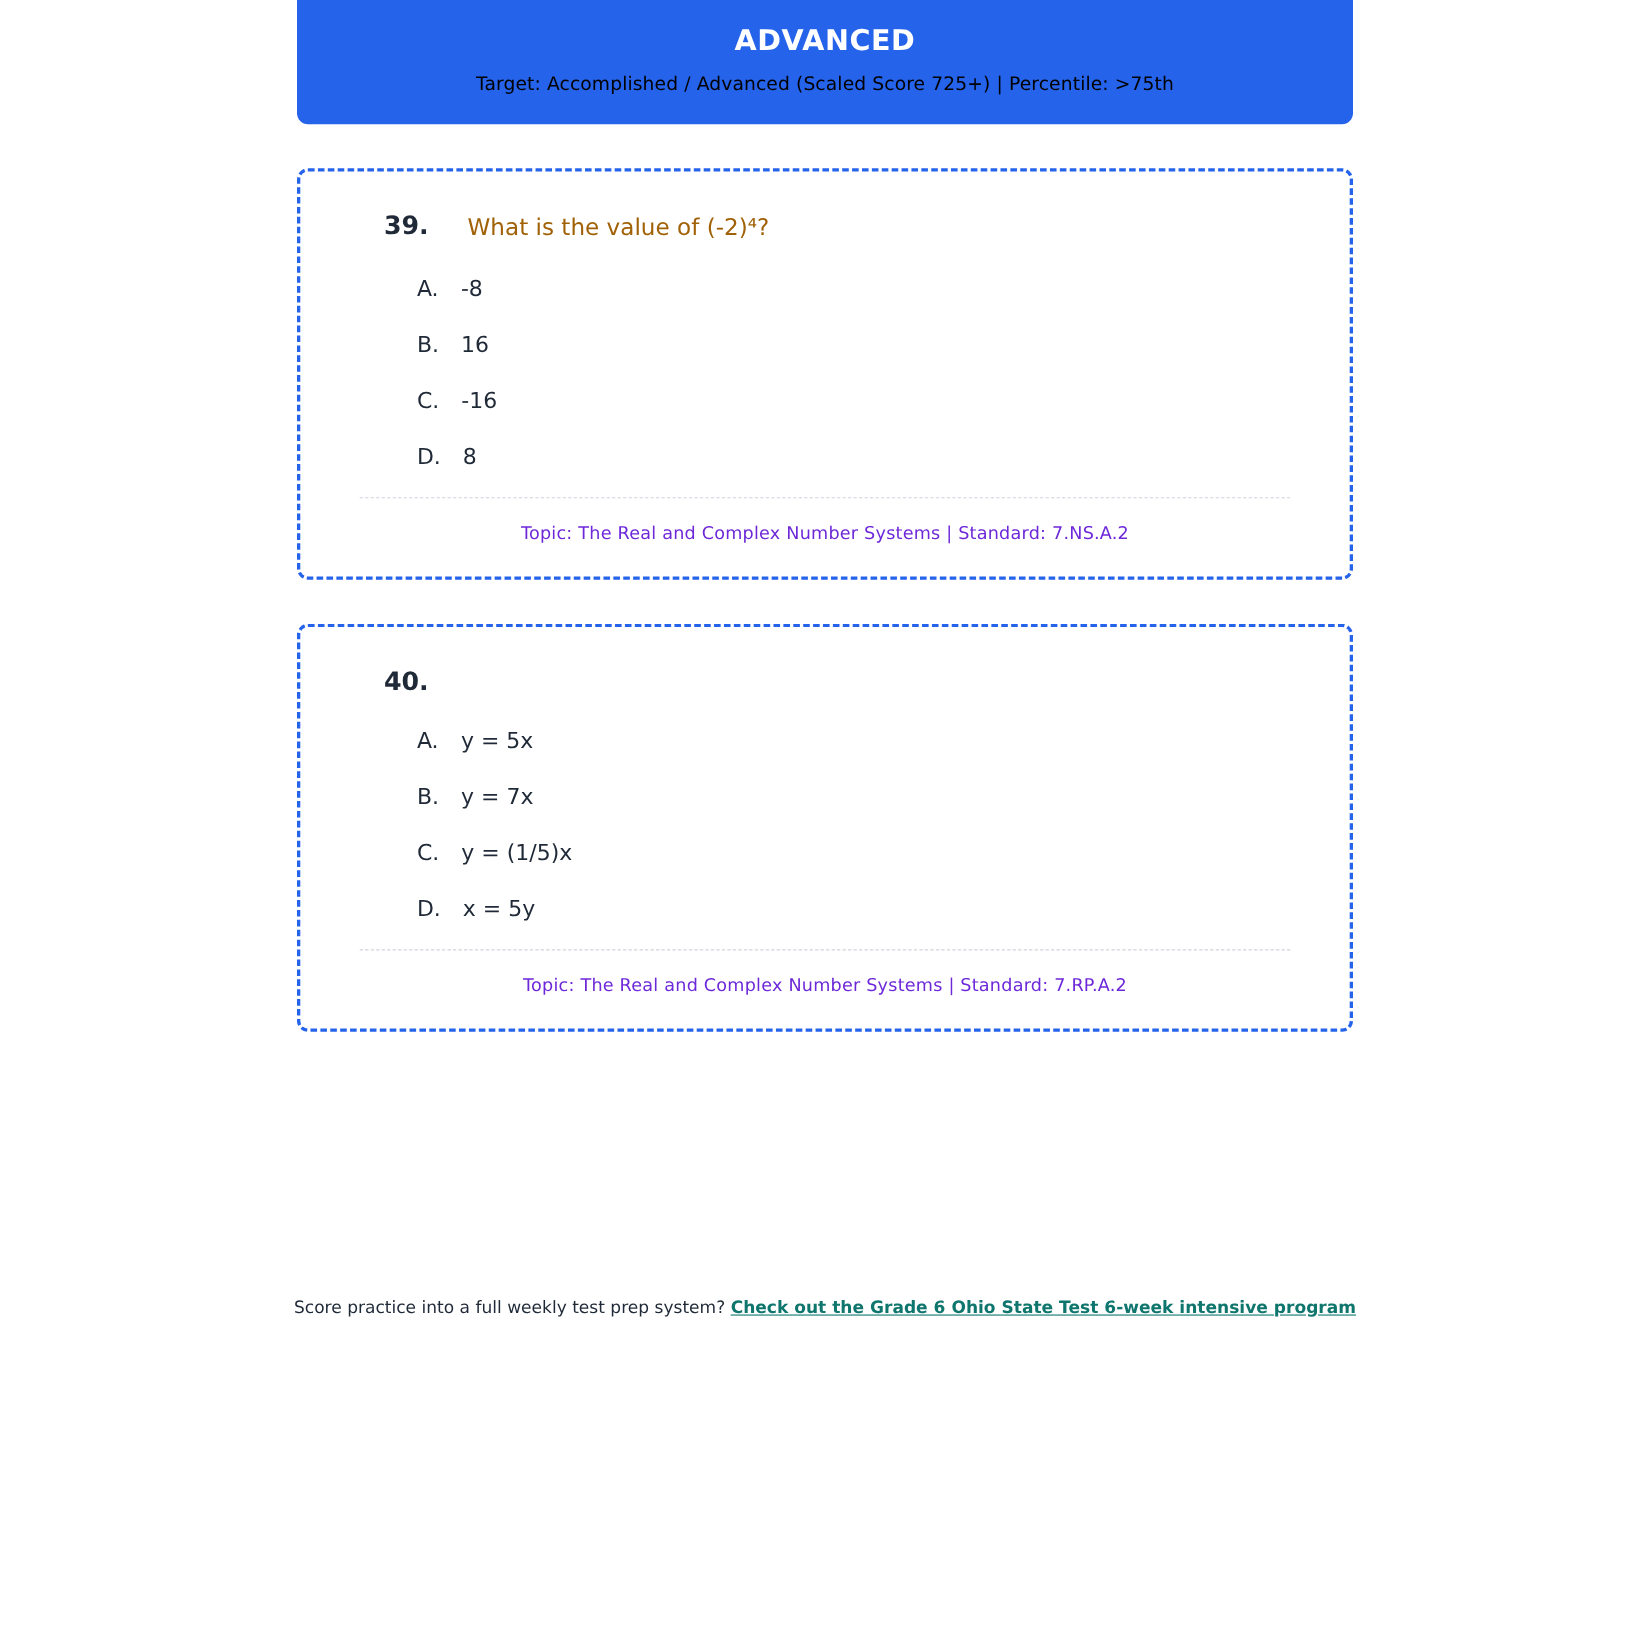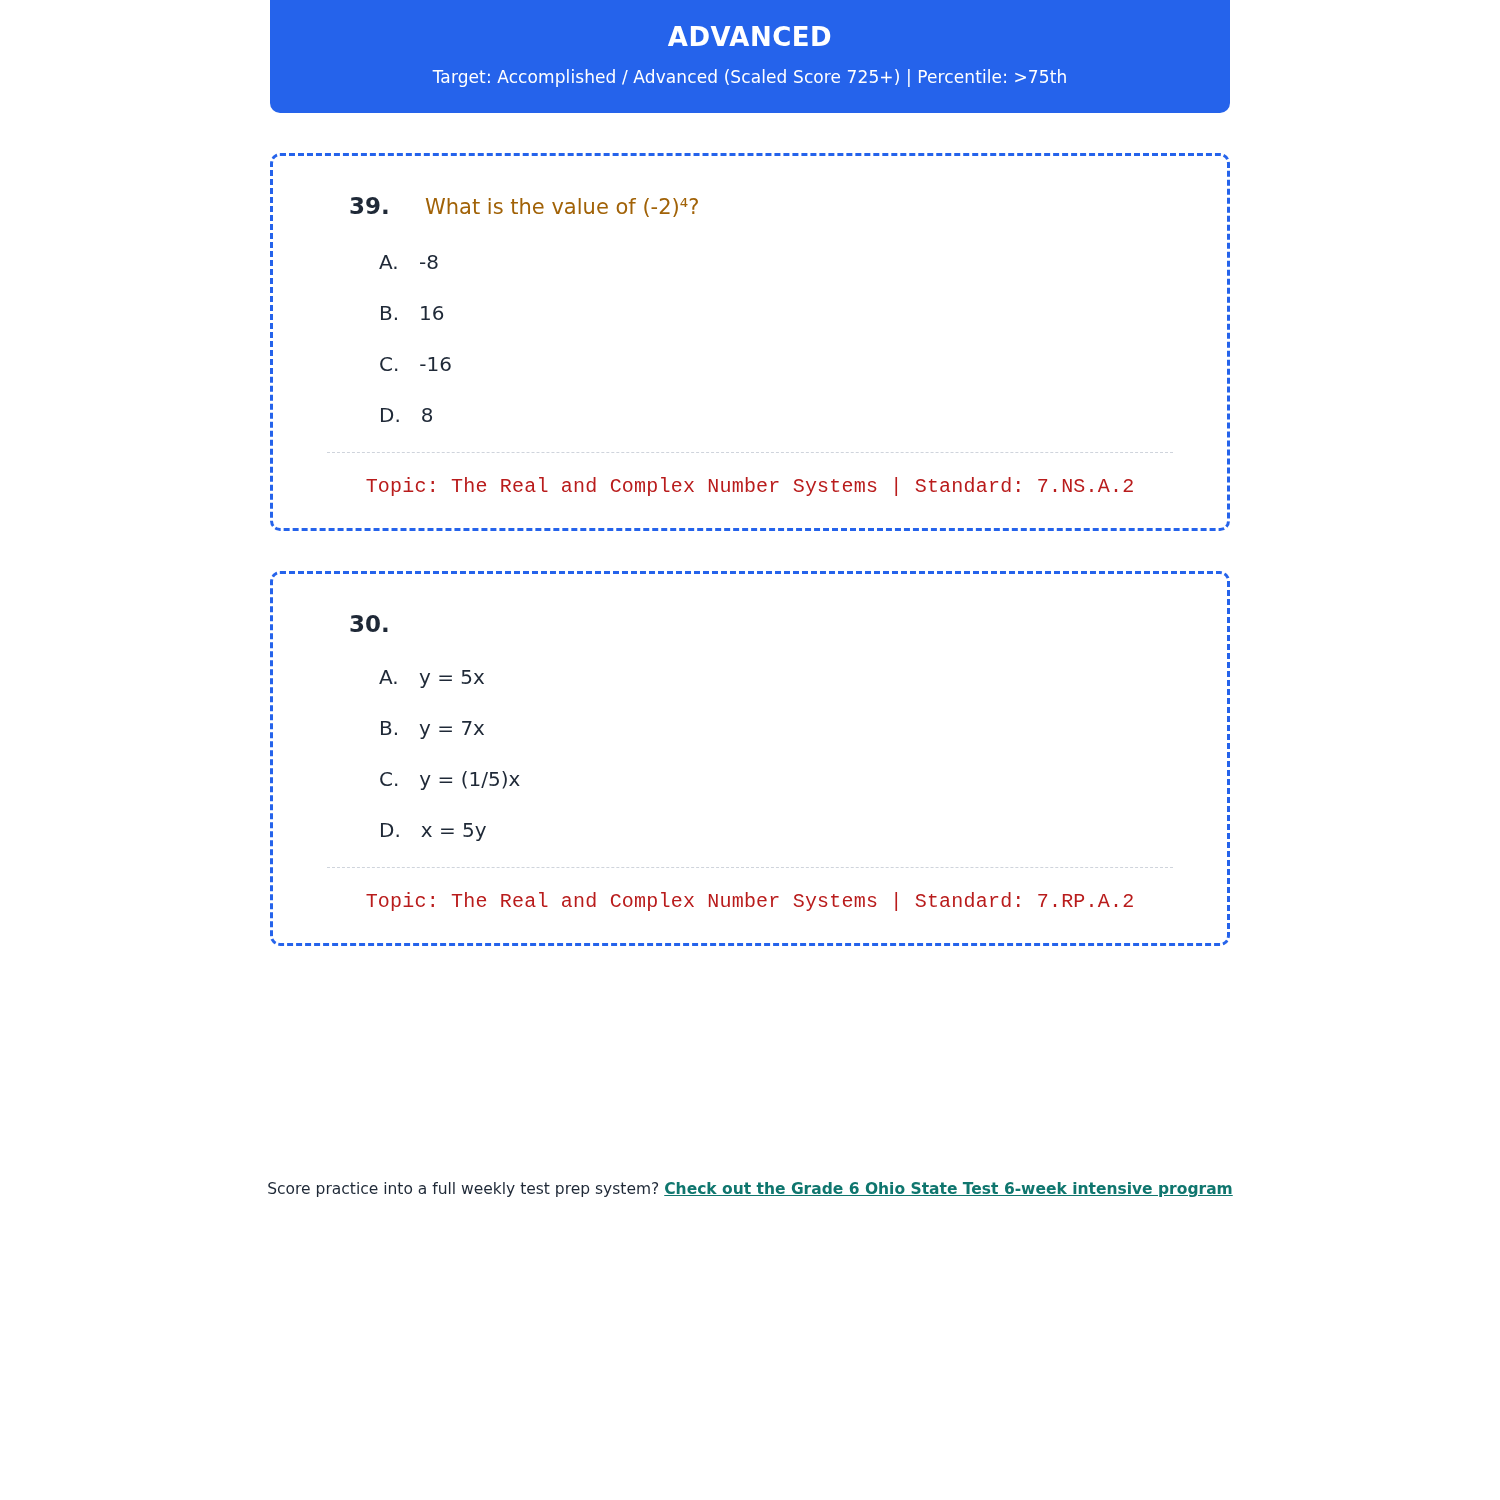--- a/index.html
+++ b/index.html
@@ -35,21 +35,21 @@
   .banner-title {
     font-size: 26px;
     font-weight: bold;
     letter-spacing: 0.5px;
     line-height: 1.2;
     margin-bottom: 14px;
   }
   .banner-sub {
     font-size: 17px;
     font-weight: normal;
-    color: #ffffff;
+    color: #000000;
     letter-spacing: 0.1px;
   }
 
   
   .q-card {
     border: 3px dashed #2563eb;
     border-radius: 10px;
     margin-top: 40px;
     padding: 34px 40px 26px 40px;
     background: #ffffff;
@@ -89,26 +89,25 @@
   .choice-letter {
     min-width: 20px;
     text-align: left;
   }
   .meta-divider {
     border-top: 1px dashed #cfd4dc;
     margin: 14px 14px 0 14px;
   }
   .q-meta {
     text-align: center;
-    font-size: 20px;
-    color: #b91c1c;
+    font-size: 16px;
+    color: #6d28d9;
     padding-top: 22px;
     padding-bottom: 4px;
     letter-spacing: 0.2px;
-    font-family: Liberation Mono, monospace;
   }
 
   
   .footer {
     position: absolute;
     left: 0;
     right: 0;
     bottom: 22px;
     text-align: center;
     font-size: 15.5px;
@@ -152,21 +151,21 @@
           <span class="choice-letter">D.</span>
           <span class="choice-text">8</span>
         </div>
       </div>
       <div class="meta-divider"></div>
       <div class="q-meta">Topic: The Real and Complex Number Systems  |  Standard: 7.NS.A.2</div>
     </div>
 
     <div class="q-card">
       <div class="q-head">
-        <div class="q-num">30.</div>
+        <div class="q-num">40.</div>
       </div>
       <div class="choices">
         <div class="choice">
           <span class="choice-letter">A.</span>
           <span class="choice-text">y = 5x</span>
         </div>
         <div class="choice">
           <span class="choice-letter">B.</span>
           <span class="choice-text">y = 7x</span>
         </div>

